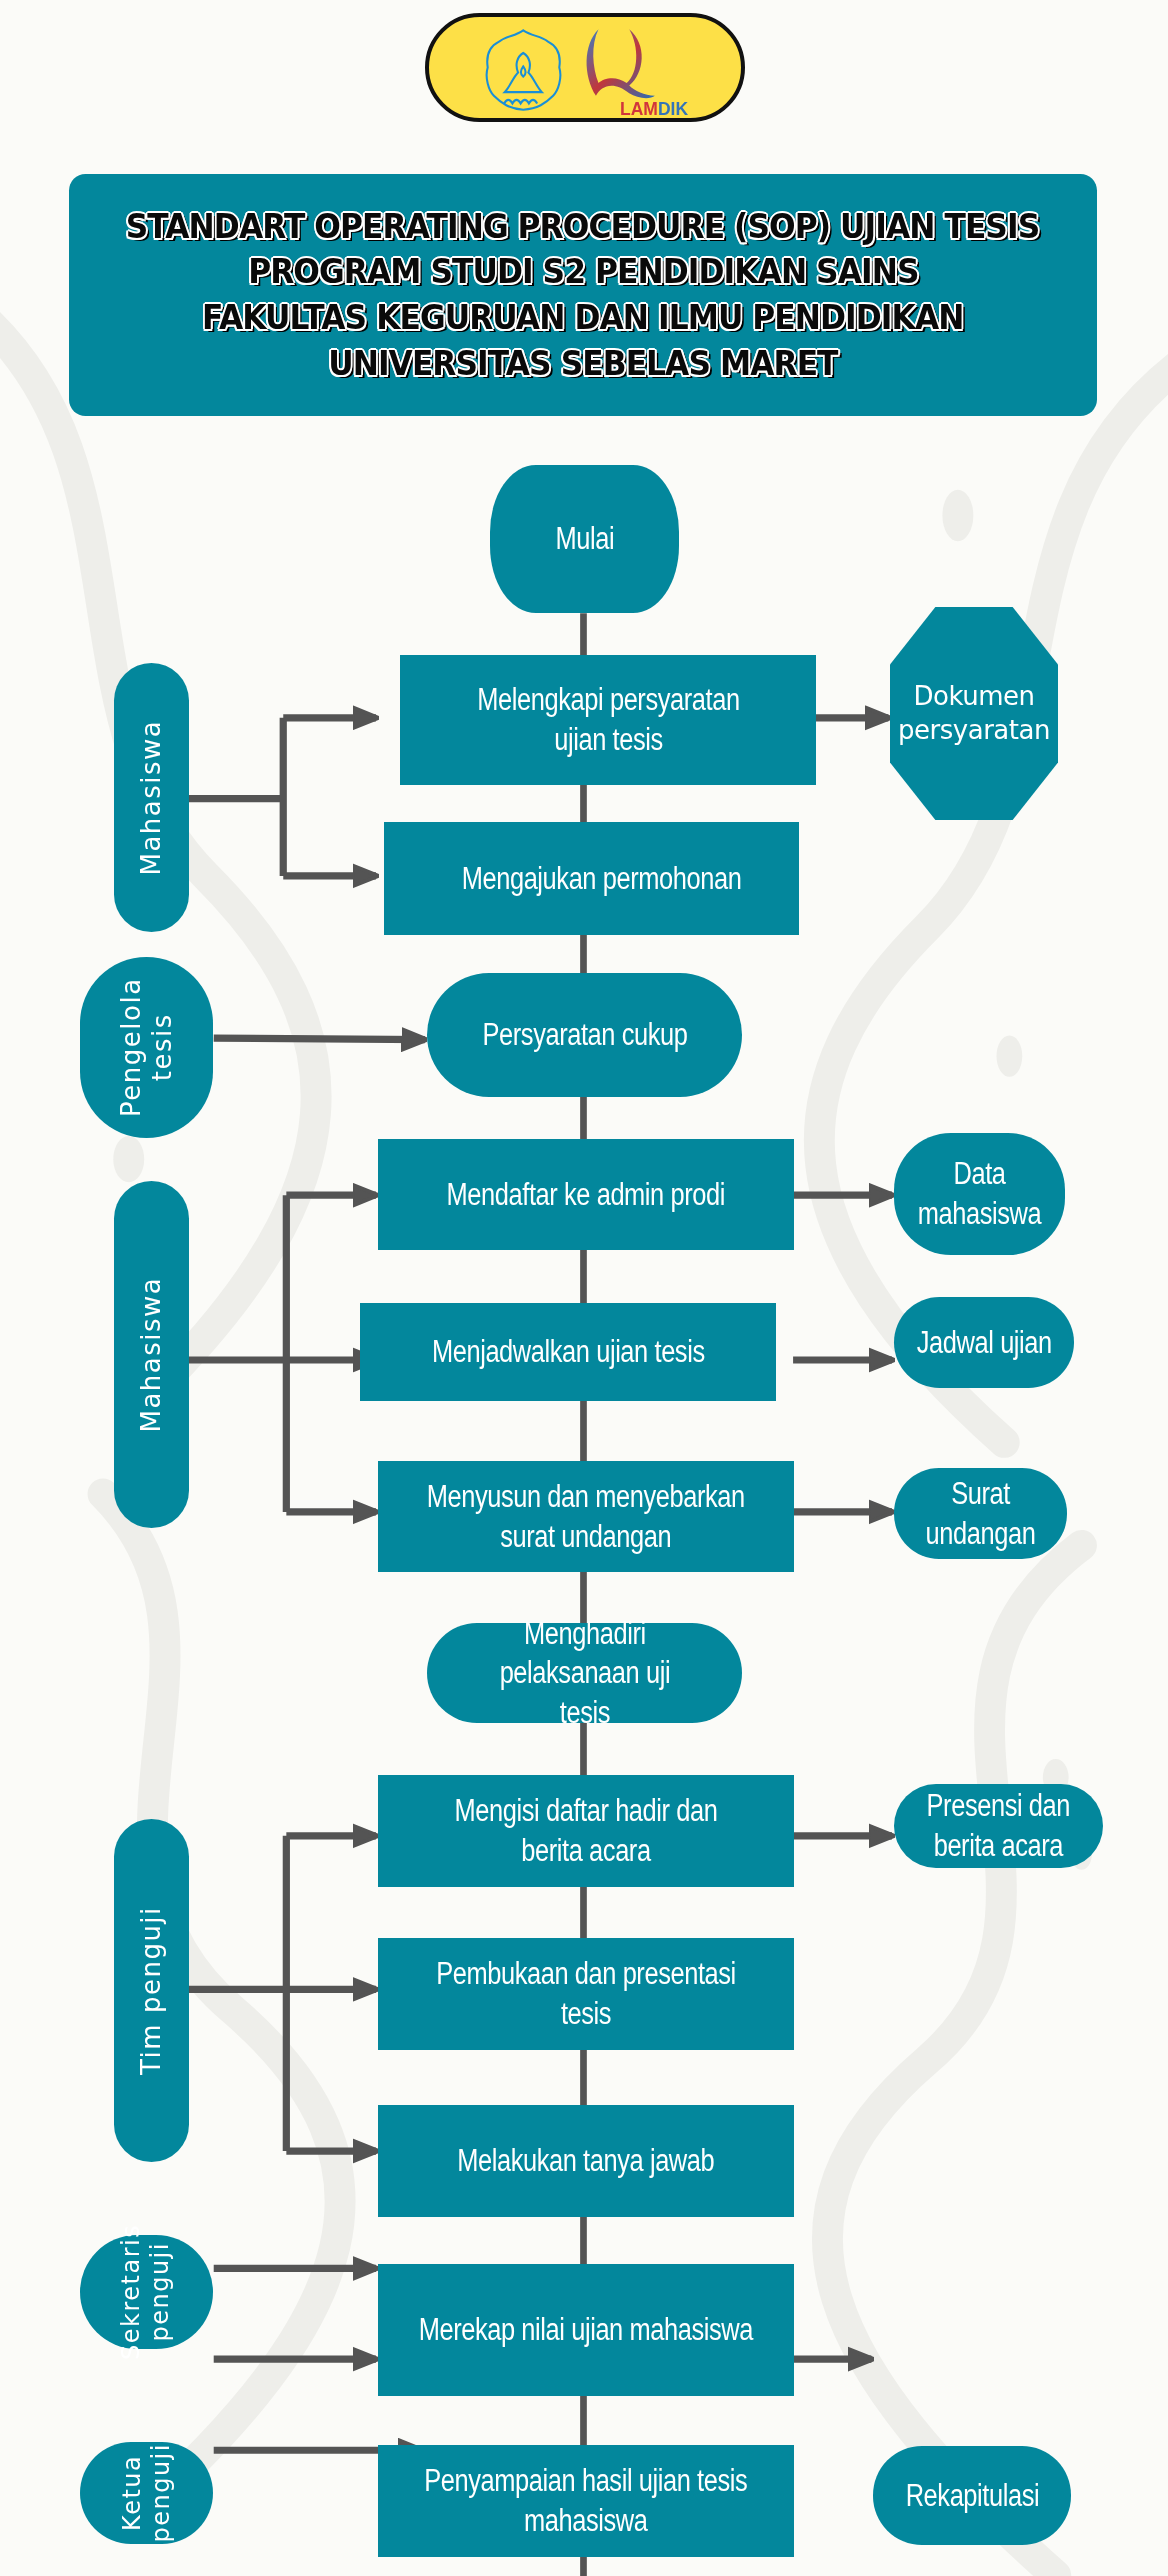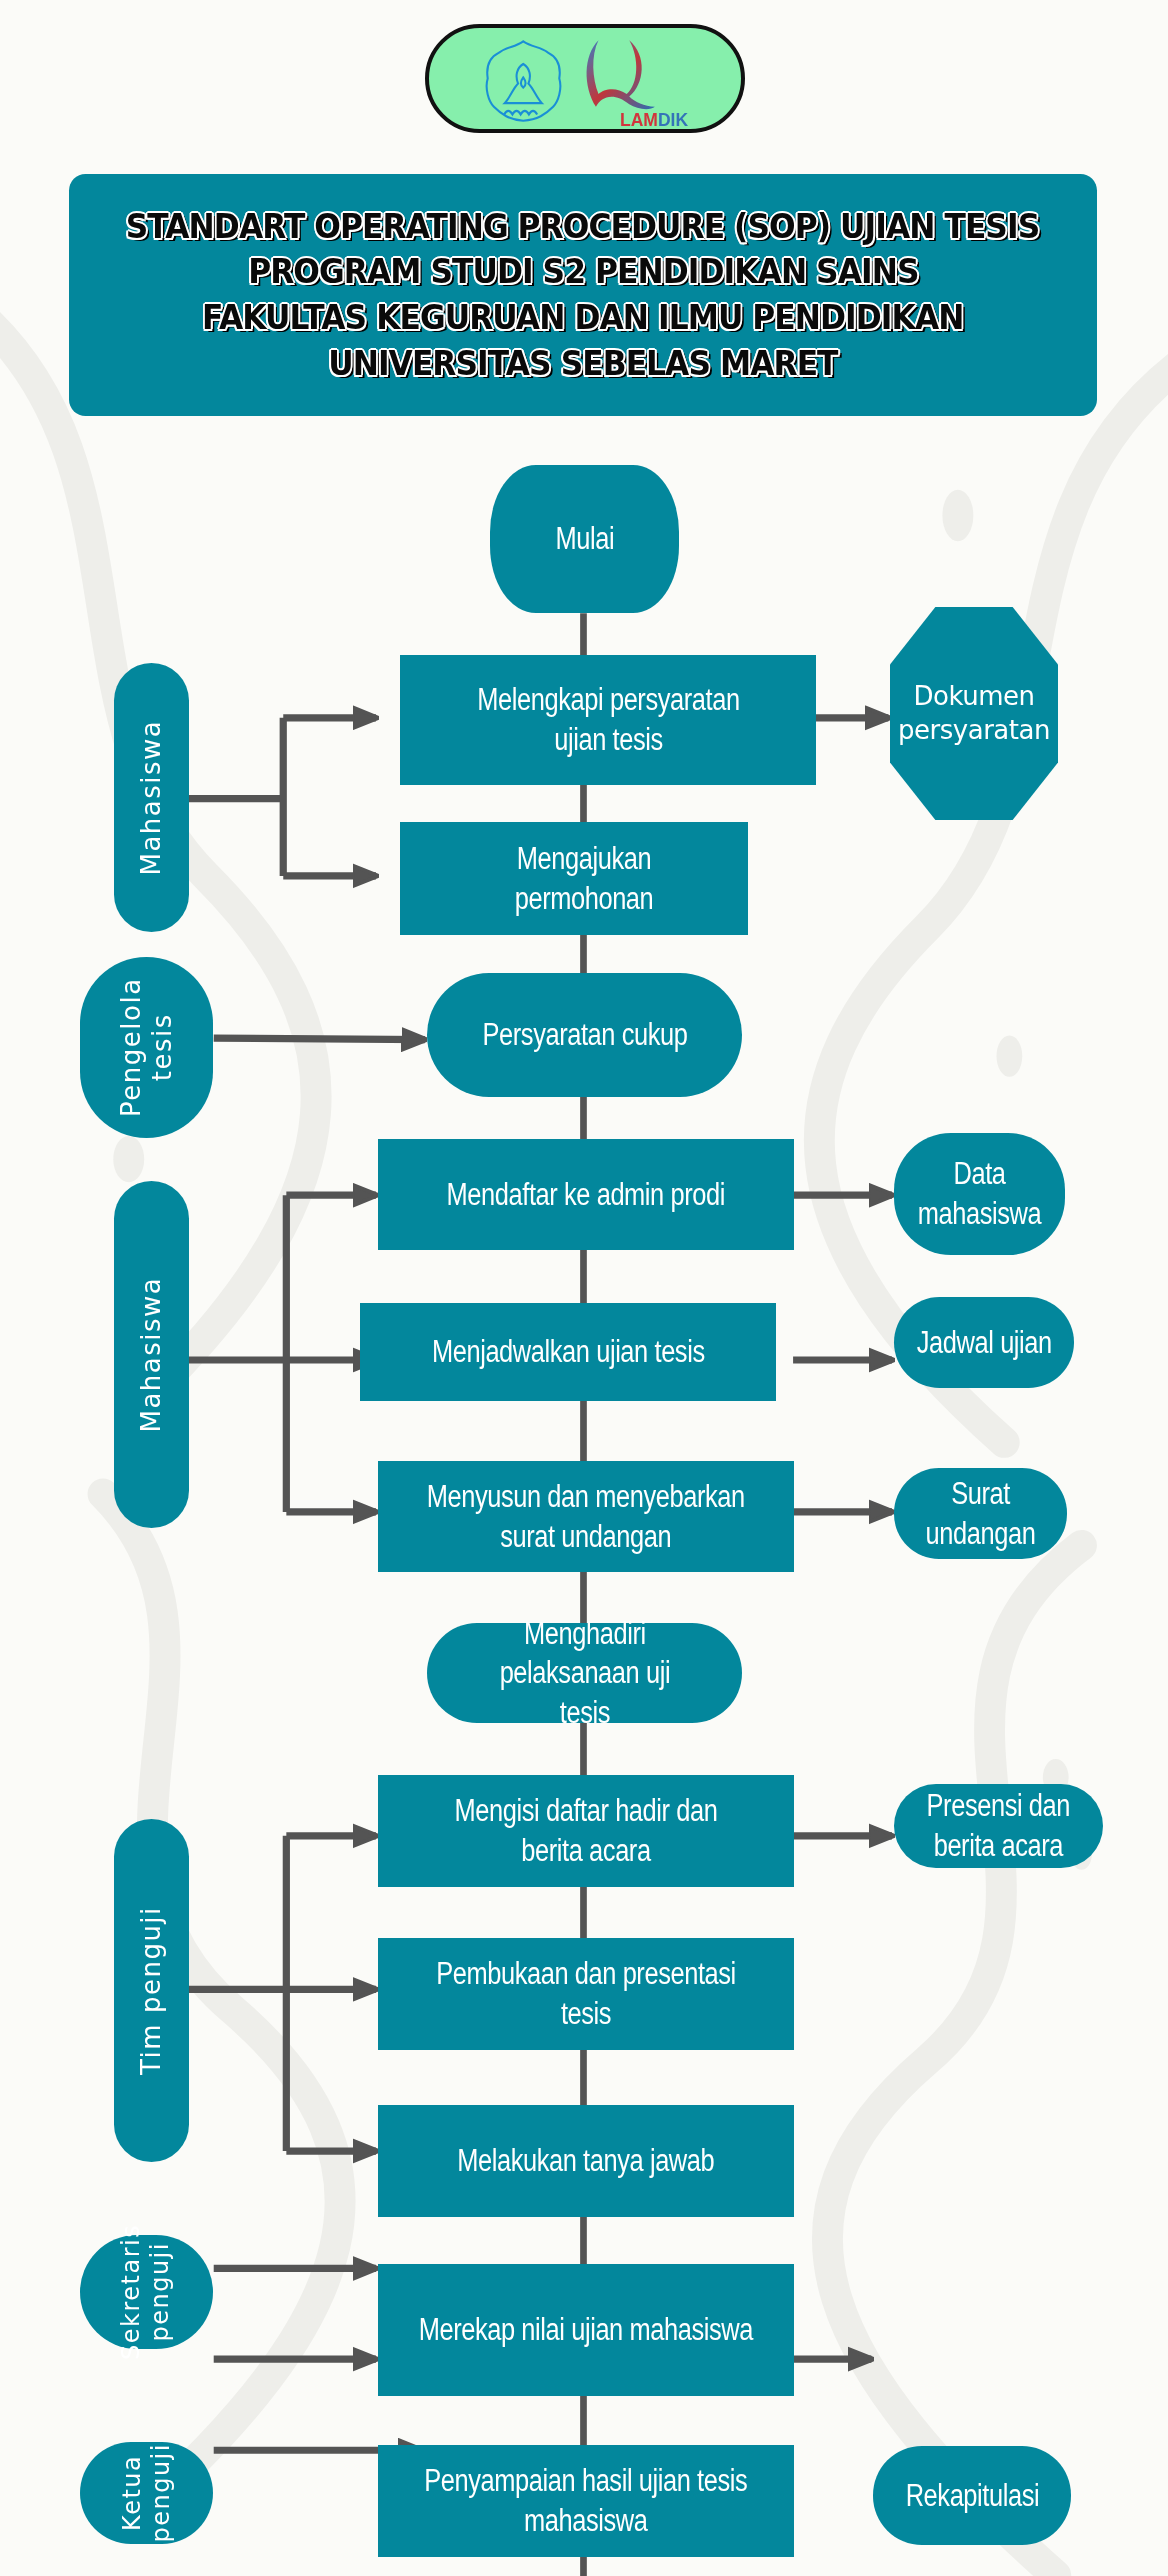--- a/index.html
+++ b/index.html
@@ -27,22 +27,22 @@
     transform: rotate(-90deg);
     white-space: nowrap; text-align: center; color: #fff;
     font-family: "DejaVu Sans", sans-serif; font-size: 26px; line-height: 1.2; letter-spacing: 1.5px;
   }
   .octagon {
     clip-path: polygon(27% 0, 73% 0, 100% 27%, 100% 73%, 73% 100%, 27% 100%, 0 73%, 0 27%);
   }
   .octagon span { transform: none; font-family: "DejaVu Sans", sans-serif; font-size: 26px; }
   svg.connectors { position: absolute; left: 0; top: 0; z-index: 2; }
   .logo-pill {
-    left: 425px; top: 24px; width: 320px; height: 109px;
-    border: 4.1px solid #111; border-radius: 57px; background: #86efac; z-index: 3;
+    left: 425px; top: 13px; width: 320px; height: 109px;
+    border: 4.1px solid #111; border-radius: 57px; background: #fde047; z-index: 3;
   }
   .title-box {
     left: 69px; top: 174px; width: 1028px; height: 242px; border-radius: 16.5px; z-index: 3;
     display: flex; flex-direction: column; align-items: center; justify-content: center;
   }
   .title-line {
     font-family: "DejaVu Sans", sans-serif; font-weight: bold; font-size: 34px; line-height: 1.34;
     color: #0a0a0a; letter-spacing: -1px; white-space: nowrap;
     text-shadow: 0 0 0 #fff, 2.1px 0 0 #fff, -2.1px 0 0 #fff, 0 2.1px 0 #fff, 0 -2.1px 0 #fff,
                  1.5px 1.5px 0 #fff, -1.5px -1.5px 0 #fff, 1.5px -1.5px 0 #fff, -1.5px 1.5px 0 #fff,
@@ -153,21 +153,21 @@
 <div class="abs teal node" style="left:490px;top:465px;width:189px;height:148px;border-radius:46px / 67px;">
     <span>Mulai</span>
   </div>
 
 <div class="abs teal node rect" style="left:400px;top:655px;width:416px;height:130px;padding:0 15.5px;align-items:center;">
     <span>Melengkapi persyaratan ujian tesis</span>
   </div>
 <div class="abs teal node octagon" style="left:890px;top:607px;width:168px;height:213px;">
     <span>Dokumen persyaratan</span>
   </div>
-<div class="abs teal node rect" style="left:400px;top:822px;width:348px;height:113px;padding-left:20px;">
+<div class="abs teal node rect" style="left:384px;top:822px;width:415px;height:113px;padding-left:20px;">
     <span>Mengajukan permohonan</span>
   </div>
 <div class="abs teal role" style="left:114px;top:663px;width:75px;height:269px;">
     <div class="rtext">Mahasiswa</div>
   </div>
 
 <div class="abs teal role" style="left:80px;top:957px;width:133px;height:181px;">
     <div class="rtext">
       <div>Pengelola</div>
       <div>tesis</div>

